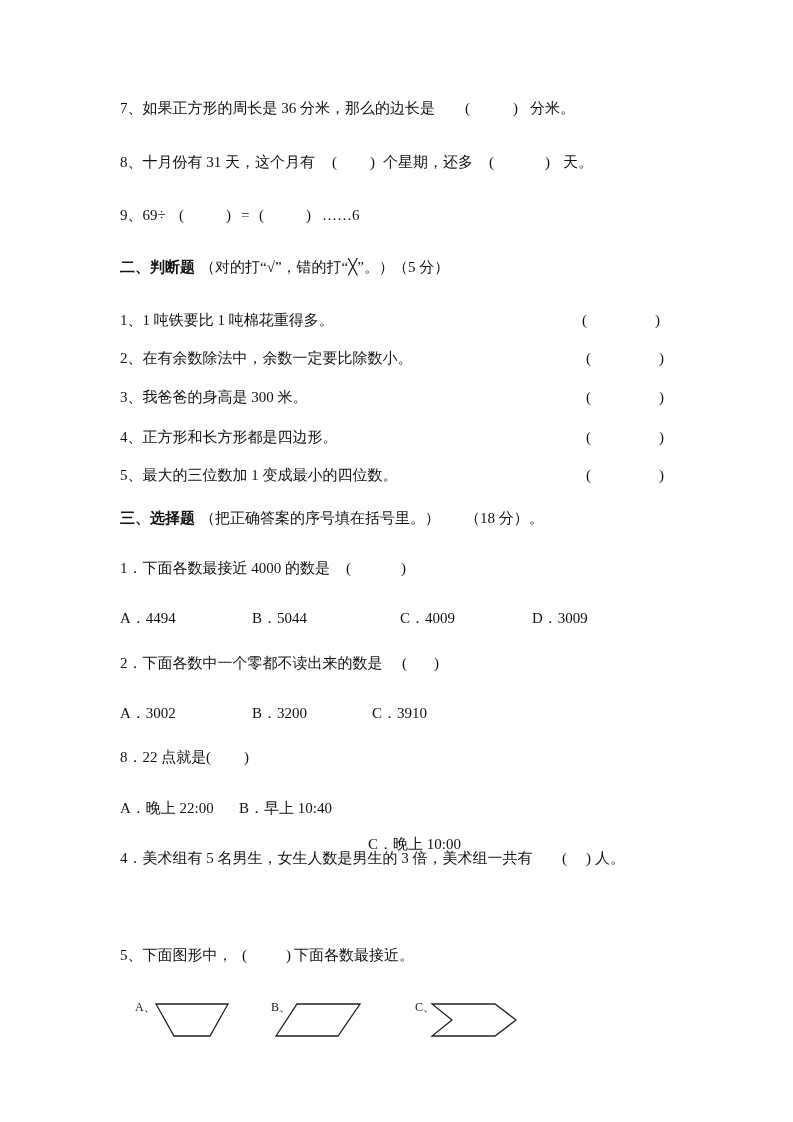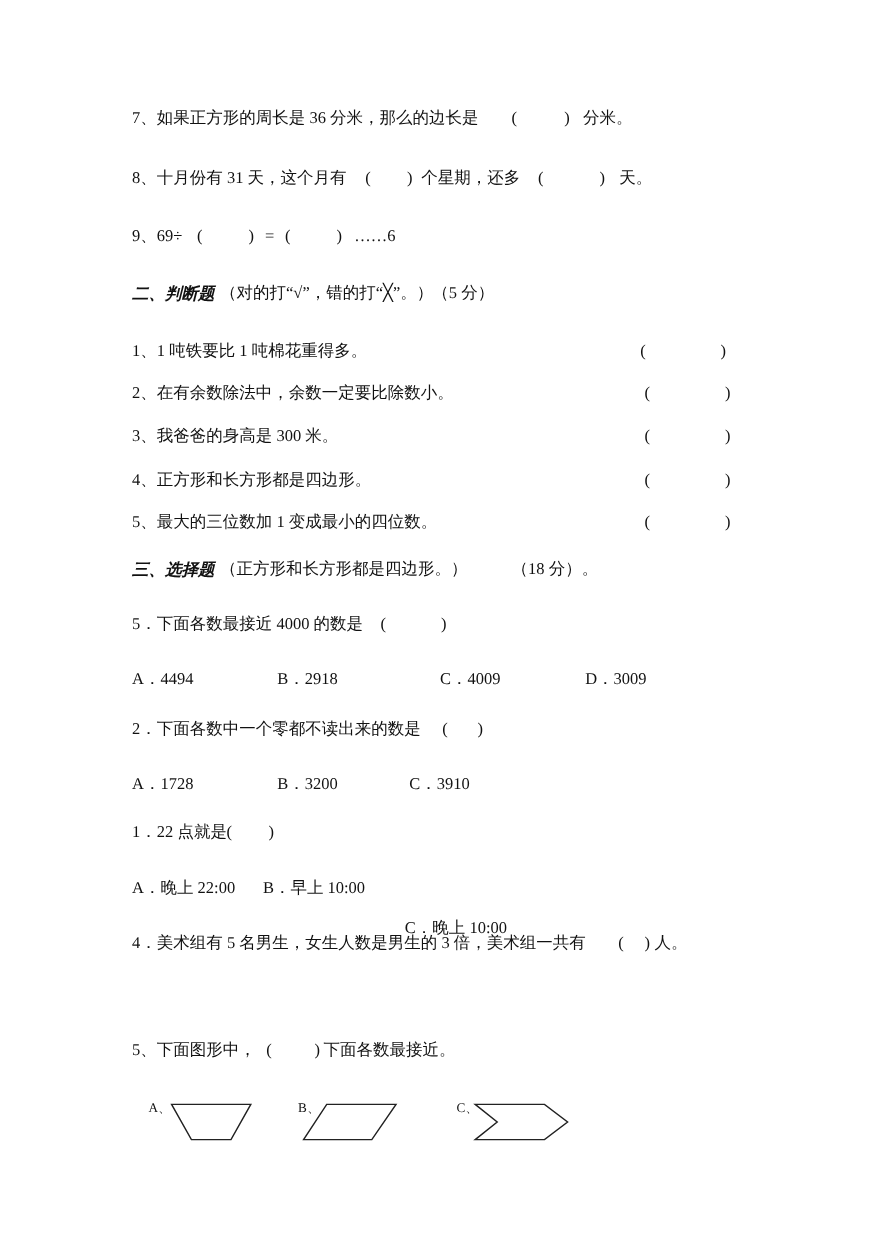--- a/index.html
+++ b/index.html
@@ -4,21 +4,21 @@
 <style>
   html, body { margin: 0; padding: 0; }
   body {
     width: 793px; height: 1122px; position: relative; overflow: hidden;
     background: #ffffff; color: #111111;
     font-family: "Liberation Serif", "DejaVu Serif", serif;
   }
   .seg {
     position: absolute; white-space: pre; font-size: 15px; line-height: 20px;
   }
-  .bold { font-weight: bold; font-family: "DejaVu Sans", "Liberation Sans", sans-serif; font-style: italic; }
+  .bold { font-weight: bold; font-family: "DejaVu Sans", "Liberation Sans", sans-serif; }
   .small { font-size: 12px; line-height: 16px; }
   svg.figs { position: absolute; left: 0; top: 0; width: 793px; height: 1122px; pointer-events: none; }
   svg.figs polygon { fill: none; stroke: #222222; stroke-width: 1.3; }
 </style>
 </head>
 <body>
 
 <div>
   <div>
     <span class="seg" style="left:120px;top:98px">7、如果正方形的周长是 36 分米，那么的边长是</span>
@@ -88,52 +88,52 @@
     <span class="seg" style="left:120px;top:465px">5、最大的三位数加 1 变成最小的四位数。</span>
     <span class="seg" style="left:586px;top:465px">(</span>
     <span class="seg" style="left:598px;top:465px;width:60px;height:20px"></span>
     <span class="seg" style="left:659px;top:465px">)</span>
   </div>
 </div>
 
 <div>
   <div>
     <span class="seg bold" style="left:120px;top:508px">三、选择题</span>
-    <span class="seg" style="left:200px;top:508px">（正方形和长方形都是四边形。）</span>
+    <span class="seg" style="left:200px;top:508px">（把正确答案的序号填在括号里。）</span>
     <span class="seg" style="left:465px;top:508px">（18 分）。</span>
   </div>
 
   <div>
-    <span class="seg" style="left:120px;top:558px">5．下面各数最接近 4000 的数是</span>
+    <span class="seg" style="left:120px;top:558px">1．下面各数最接近 4000 的数是</span>
     <span class="seg" style="left:346px;top:558px">(</span>
     <span class="seg" style="left:358px;top:558px;width:42px;height:20px"></span>
     <span class="seg" style="left:401px;top:558px">)</span>
     <span class="seg" style="left:120px;top:608px">A．4494</span>
-    <span class="seg" style="left:252px;top:608px">B．2918</span>
+    <span class="seg" style="left:252px;top:608px">B．5044</span>
     <span class="seg" style="left:400px;top:608px">C．4009</span>
     <span class="seg" style="left:532px;top:608px">D．3009</span>
   </div>
 
   <div>
     <span class="seg" style="left:120px;top:653px">2．下面各数中一个零都不读出来的数是</span>
     <span class="seg" style="left:402px;top:653px">(</span>
     <span class="seg" style="left:413px;top:653px;width:20px;height:20px"></span>
     <span class="seg" style="left:434px;top:653px">)</span>
-    <span class="seg" style="left:120px;top:703px">A．1728</span>
+    <span class="seg" style="left:120px;top:703px">A．3002</span>
     <span class="seg" style="left:252px;top:703px">B．3200</span>
     <span class="seg" style="left:372px;top:703px">C．3910</span>
   </div>
 
   <div>
-    <span class="seg" style="left:120px;top:747px">1．22 点就是</span>
+    <span class="seg" style="left:120px;top:747px">8．22 点就是</span>
     <span class="seg" style="left:206px;top:747px">(</span>
     <span class="seg" style="left:218px;top:747px;width:24px;height:20px"></span>
     <span class="seg" style="left:244px;top:747px">)</span>
     <span class="seg" style="left:120px;top:798px">A．晚上 22:00</span>
-    <span class="seg" style="left:239px;top:798px">B．早上 10:00</span>
+    <span class="seg" style="left:239px;top:798px">B．早上 10:40</span>
     <span class="seg" style="left:368px;top:834px">C．晚上 10:00</span>
   </div>
 
   <div>
     <span class="seg" style="left:120px;top:848px">4．美术组有 5 名男生，女生人数是男生的 3 倍，美术组一共有</span>
     <span class="seg" style="left:562px;top:848px">(</span>
     <span class="seg" style="left:573px;top:848px;width:12px;height:20px"></span>
     <span class="seg" style="left:586px;top:848px">)</span>
     <span class="seg" style="left:595px;top:848px">人。</span>
   </div>

